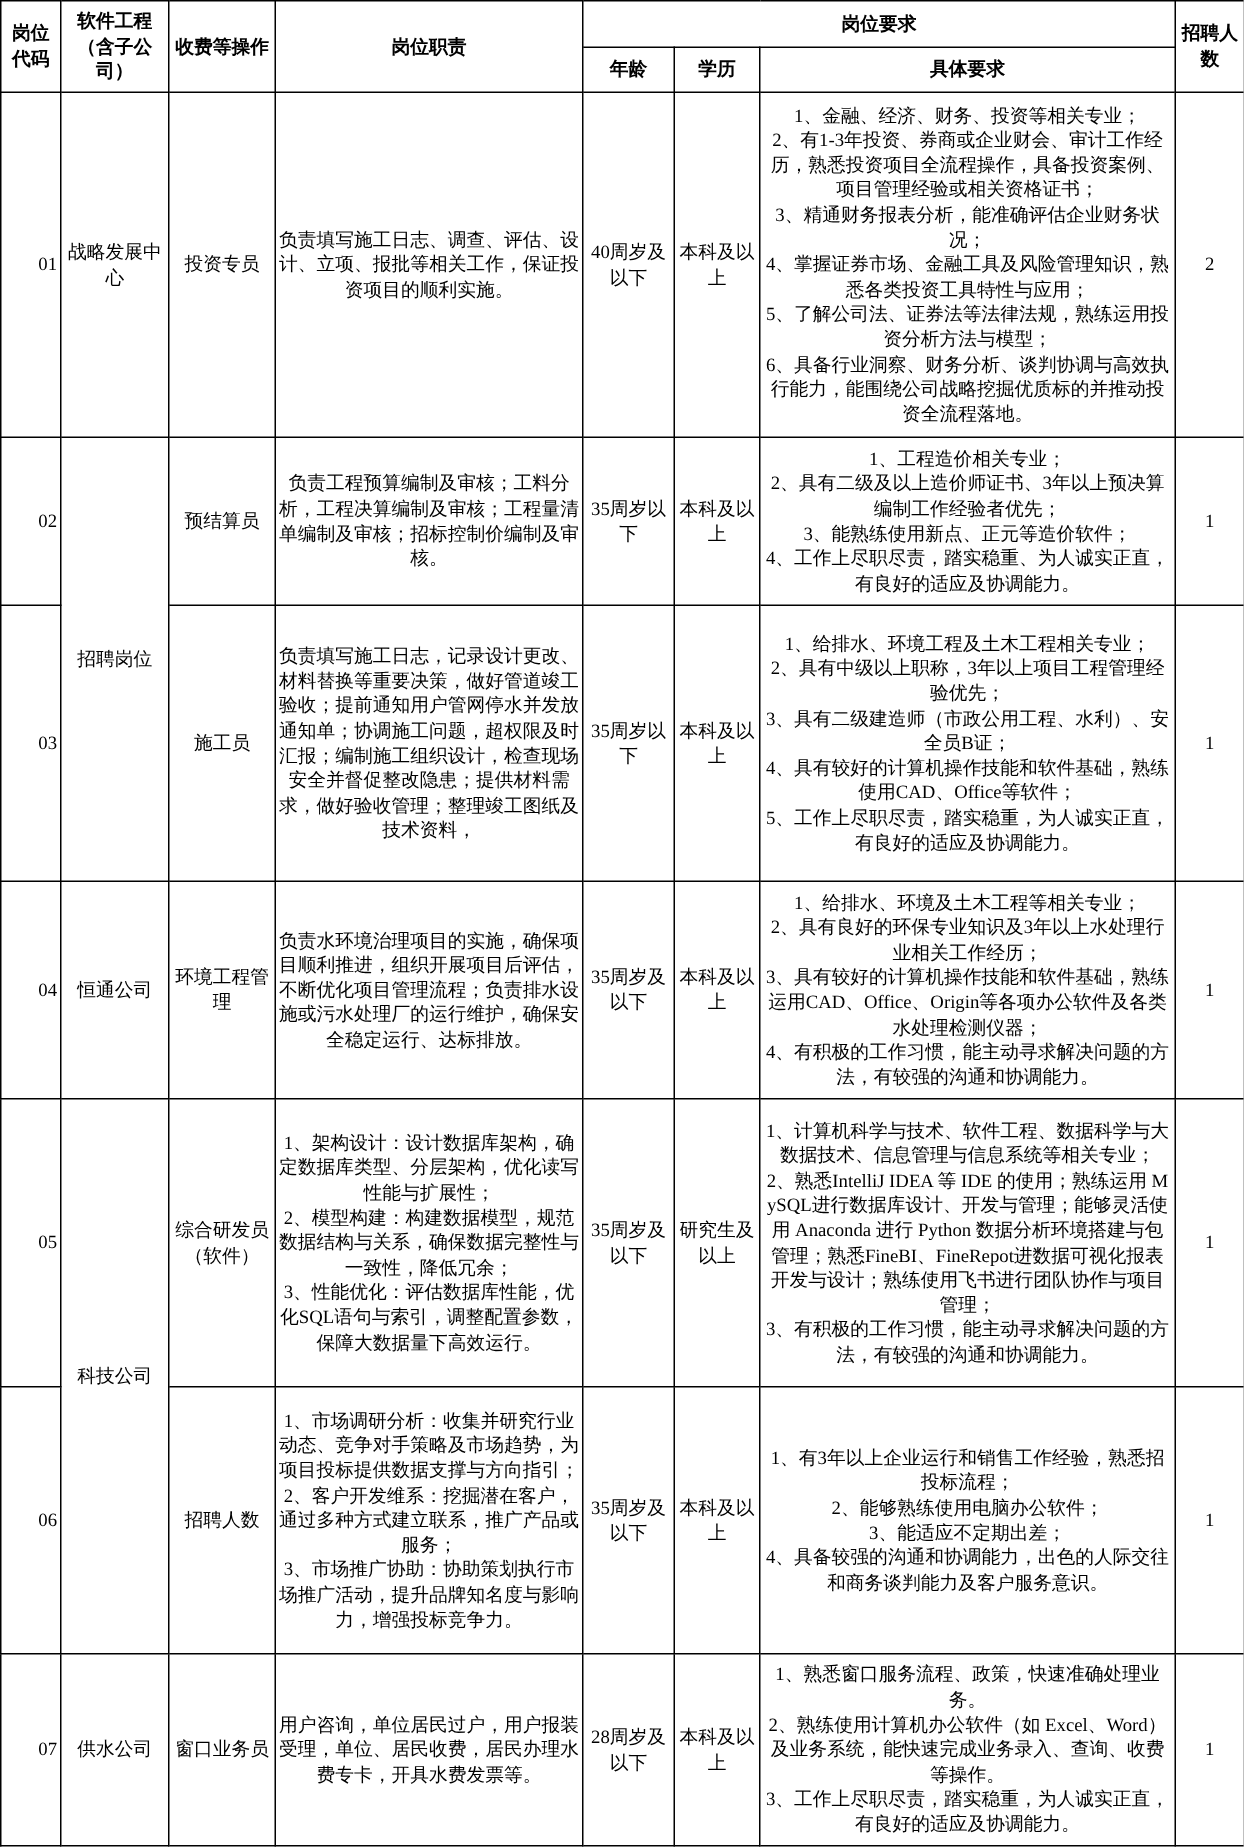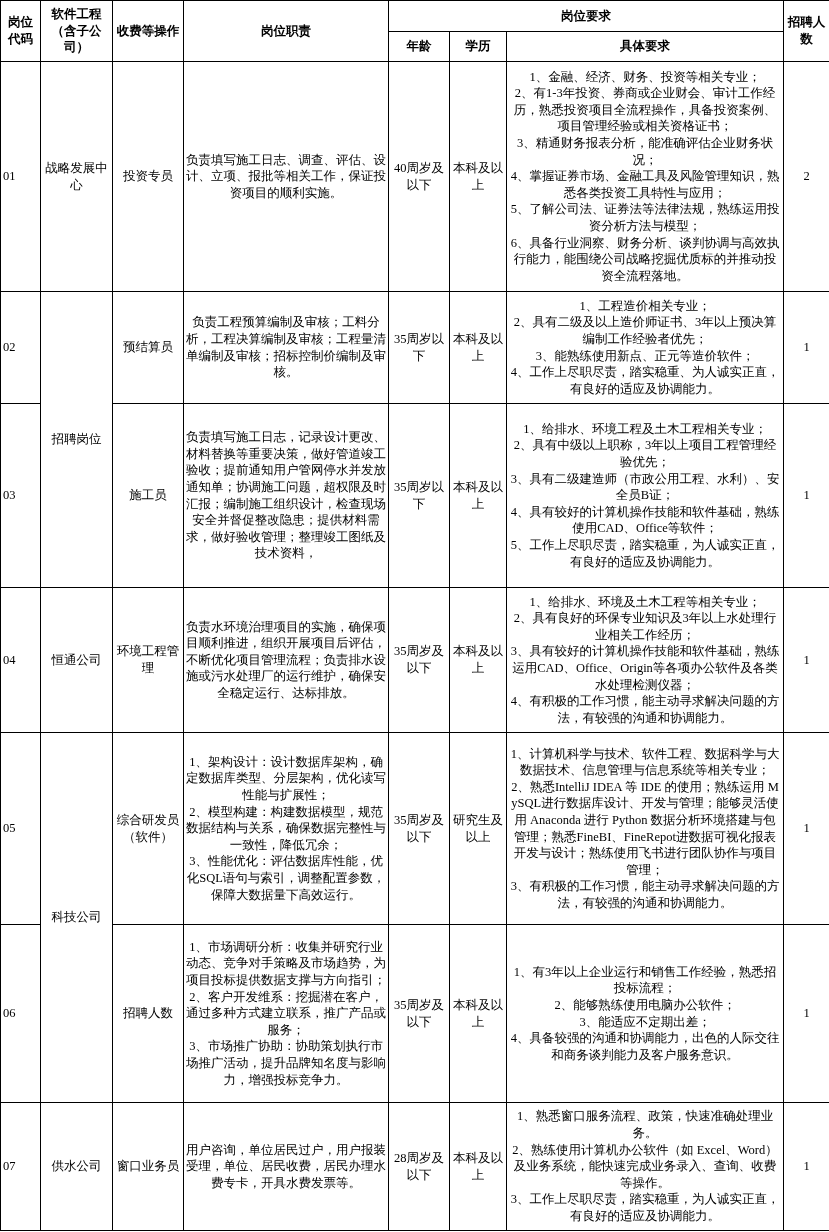--- a/index.html
+++ b/index.html
@@ -15,21 +15,21 @@
     border: 1.5px solid #000;
     padding: 0 2px;
     font-size: 12.5px;
     line-height: 16.6px;
     vertical-align: middle;
     word-break: break-all;
   }
   th { font-weight: bold; font-size: 14px; text-align: center; line-height: 17px; }
   td.c { text-align: center; }
   td.l { text-align: center; }
-  td.code { text-align: left; }
+  td.code { text-align: right; }
   .pre { white-space: pre-line; }
   tr.h1 { height: 31px; }
   tr.h2 { height: 30px; }
 </style>
 </head>
 <body>
 
 <table class="recruit">
   <colgroup>
     <col style="width:40px">

